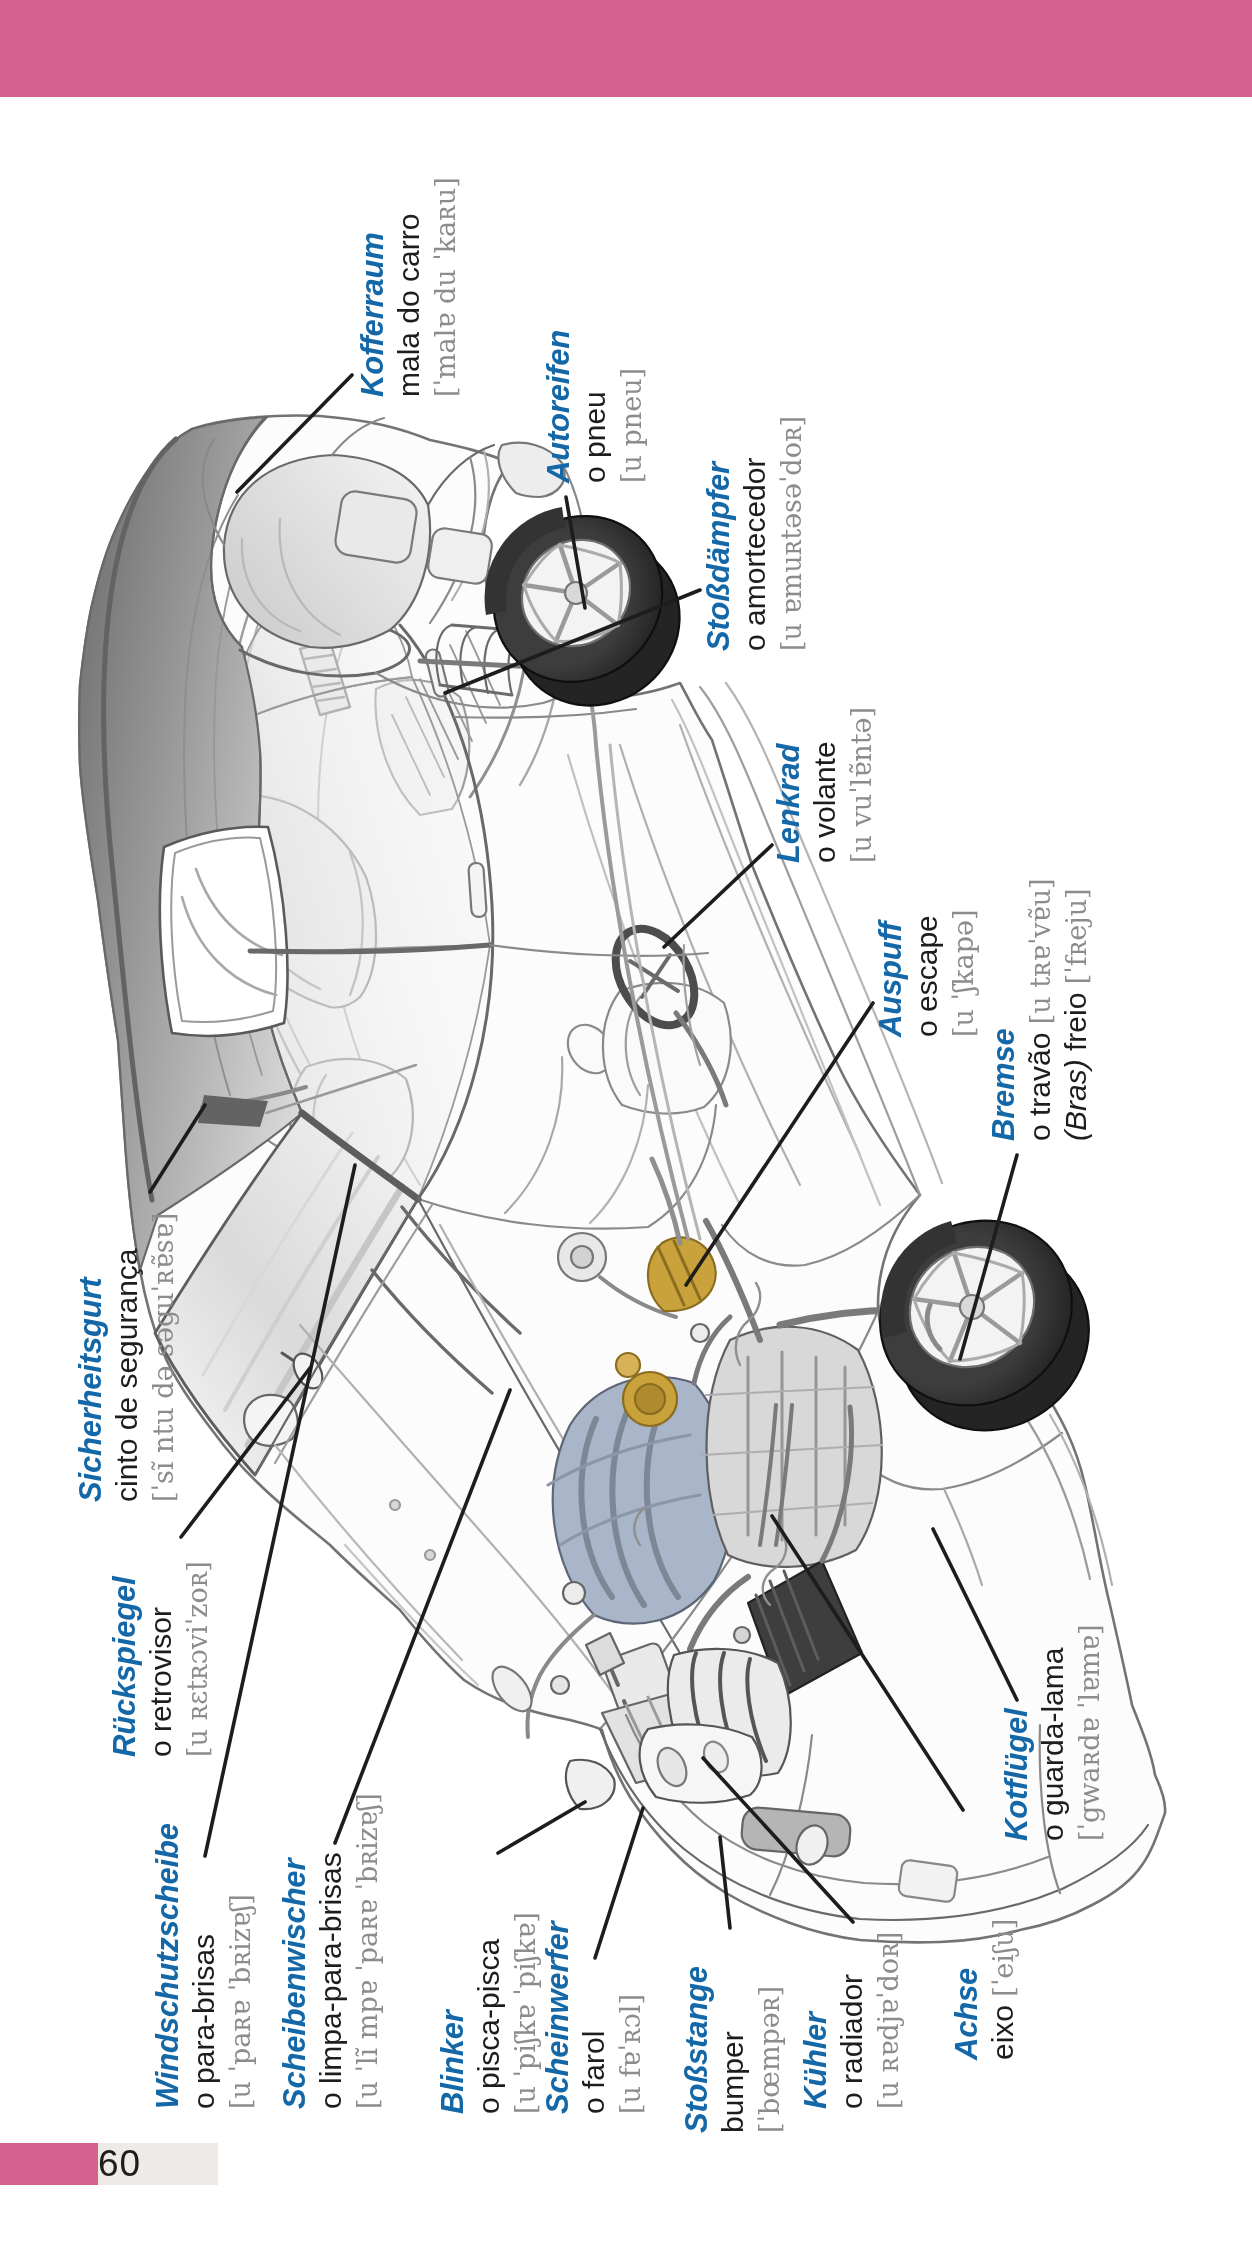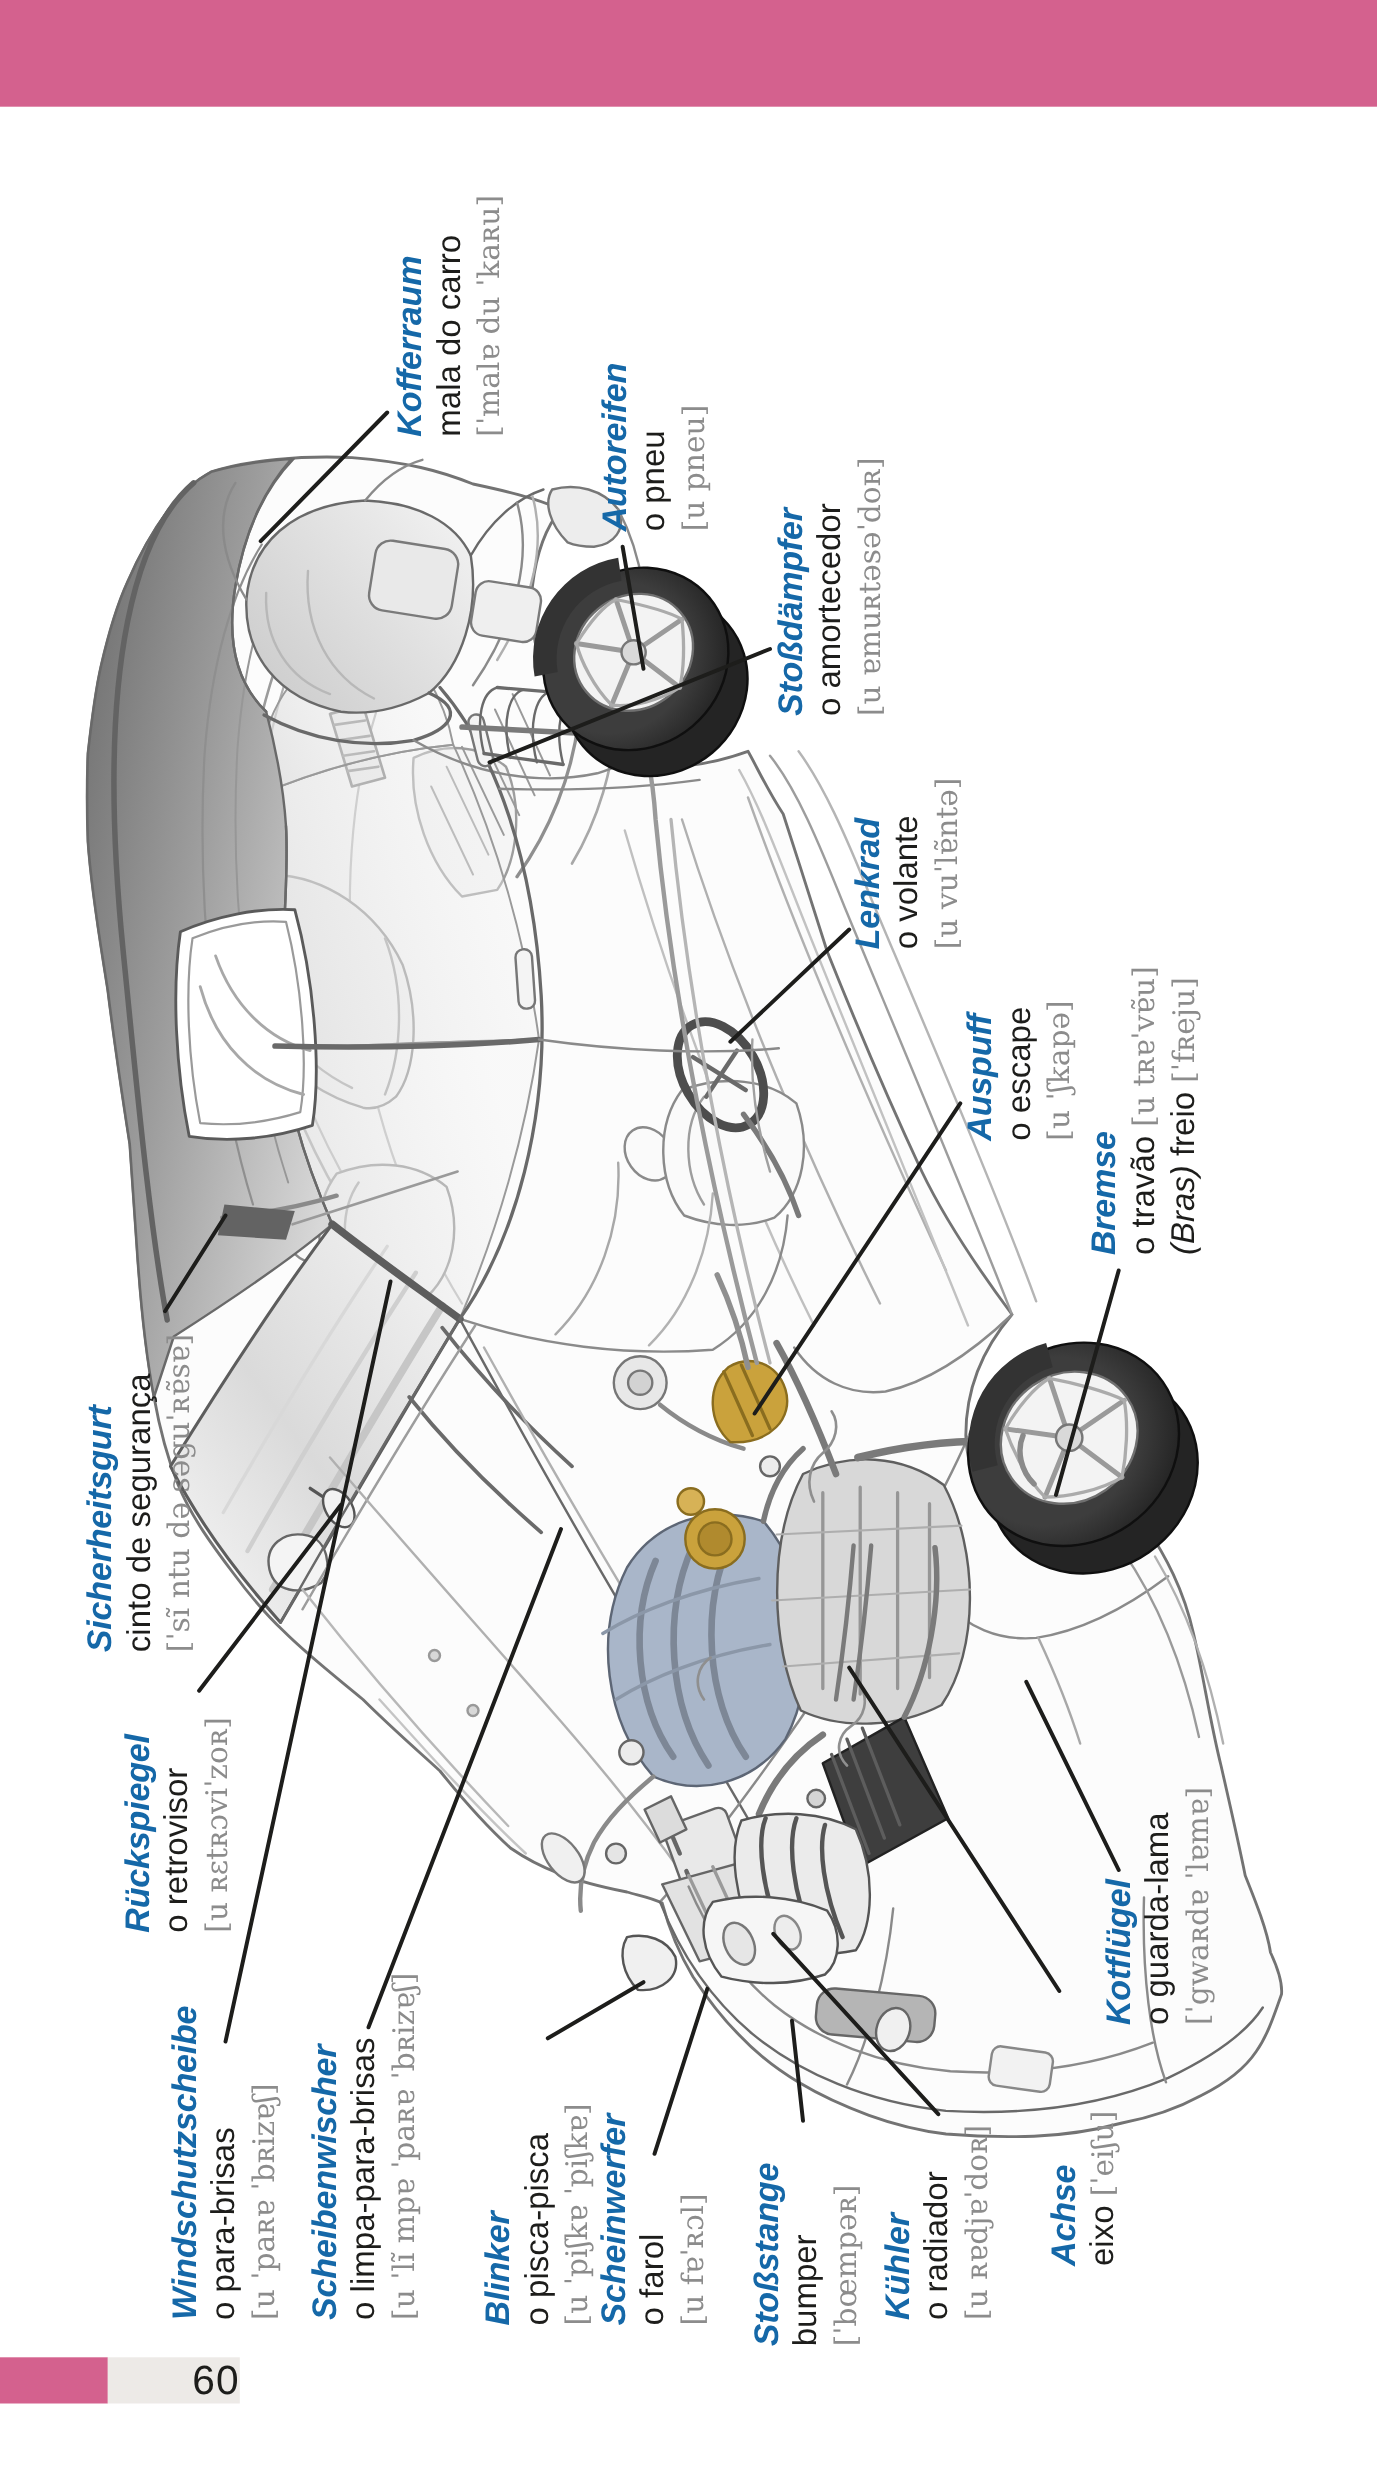--- a/index.html
+++ b/index.html
@@ -12,21 +12,21 @@
   }
   *{margin:0;padding:0;box-sizing:border-box;}
   html,body{width:1252px;height:2245px;background:#ffffff;overflow:hidden;}
   body{font-family:"Liberation Sans",sans-serif;position:relative;}
 
   .topbar{position:absolute;left:0;top:0;width:1252px;height:97px;background:var(--accent-pink);z-index:30;}
 
   .footer{position:absolute;left:0;top:2143px;height:42px;z-index:30;}
   .footer-pink{position:absolute;left:0;top:0;width:98px;height:42px;background:var(--accent-pink);}
   .footer-gray{position:absolute;left:98px;top:0;width:120px;height:42px;background:var(--footer-gray);
-    display:flex;align-items:center;justify-content:flex-end;}
+    display:flex;align-items:center;justify-content:flex-start;}
   .pagenum{font-size:37px;color:var(--text-black);letter-spacing:1px;}
 
   
   .rot{position:absolute;left:0;top:0;width:2245px;height:1252px;
        transform-origin:0 0;transform:translate(0,2245px) rotate(-90deg);z-index:10;}
   .art{position:absolute;left:0;top:0;width:2245px;height:1252px;}
 
   .lbl{position:absolute;line-height:36px;white-space:nowrap;}
   .term{font-size:31px;font-weight:bold;font-style:italic;color:var(--term-blue);
         font-family:"Liberation Sans",sans-serif;letter-spacing:-0.2px;}

